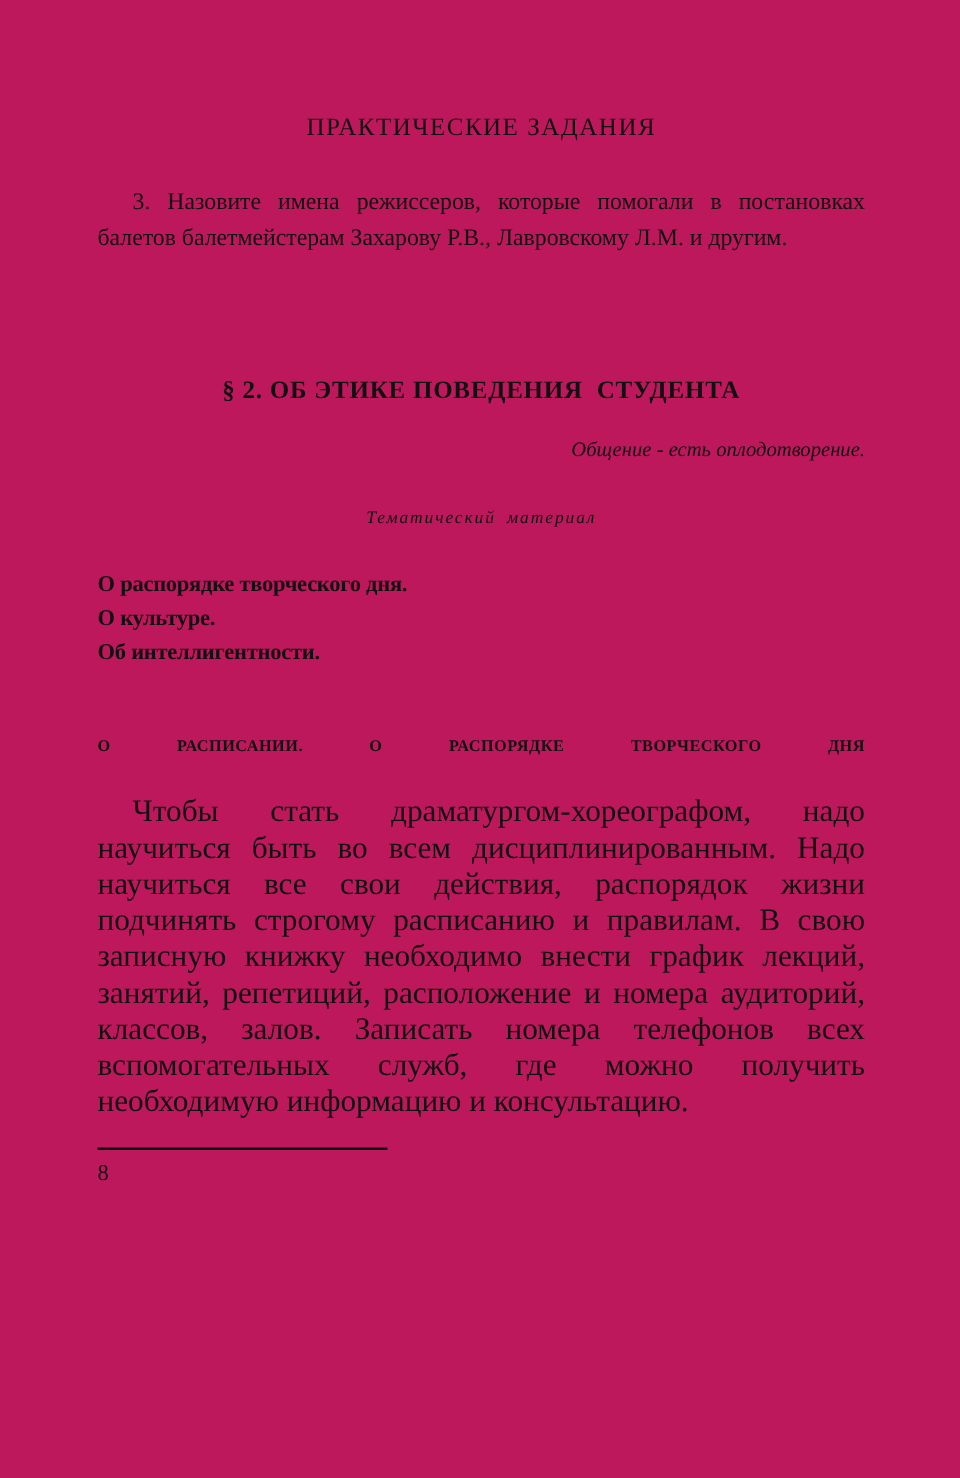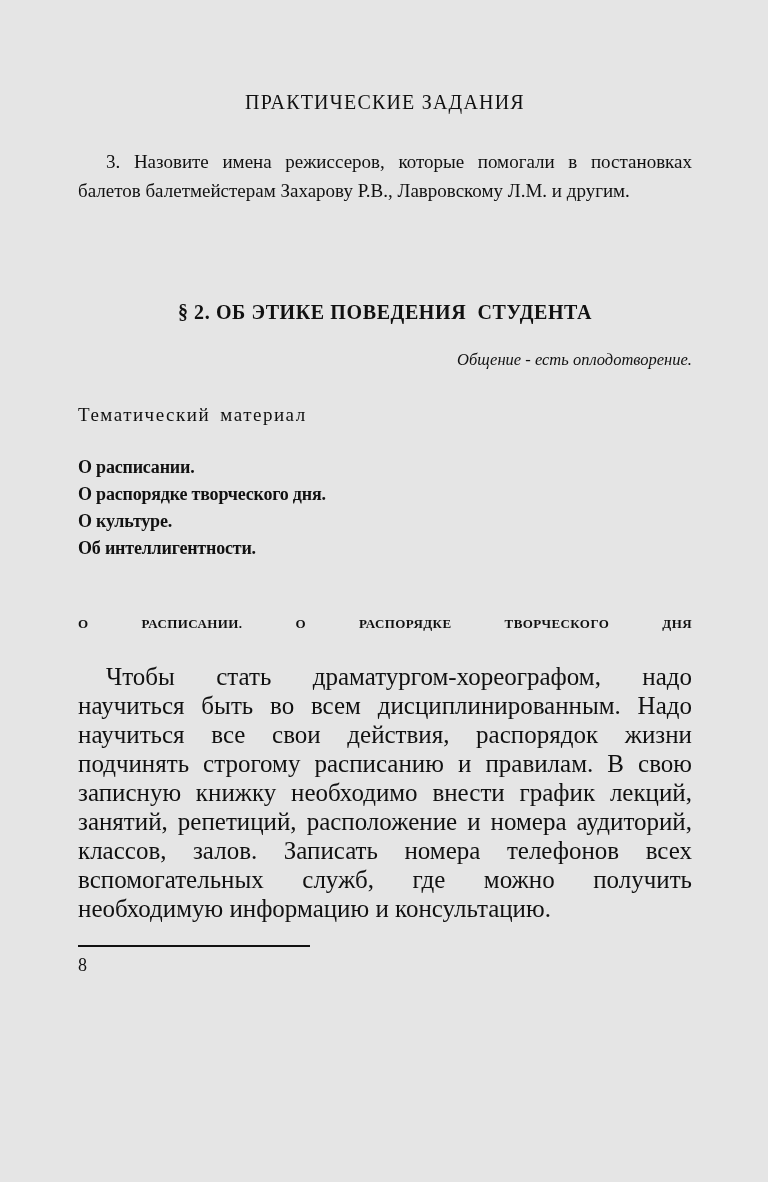--- a/index.html
+++ b/index.html
@@ -5,21 +5,21 @@
   html, body {
     margin: 0;
     padding: 0;
     background: #ffffff;
   }
   .page {
     position: relative;
     width: 768px;
     height: 1182px;
     margin: 0 auto;
-    background: #e5e5e5;
+    background: #be185d;
     box-sizing: border-box;
     padding: 90px 76px 0 78px;
     font-family: "Liberation Serif", "DejaVu Serif", serif;
     color: #111111;
     overflow: hidden;
   }
   .main-title {
     margin: 0;
     font-size: 20px;
     font-weight: 400;
@@ -52,22 +52,24 @@
     font-style: italic;
     font-size: 16.5px;
     line-height: 22px;
   }
   .epigraph-author {
     font-style: normal;
     font-size: 17px;
   }
   .thematic-subheading {
     margin: 32px 0 0 0;
-    font-size: 19px;
+    font-size: 14px;
+    font-style: italic;
     font-weight: 400;
+    text-align: center;
     letter-spacing: 1.5px;
     word-spacing: 4px;
     line-height: 23px;
   }
   .topics {
     margin-top: 28px;
   }
   .topic-item {
     margin: 0;
     font-size: 18px;
@@ -123,21 +125,20 @@
 
   <h2 class="section-heading">§ 2. ОБ ЭТИКЕ ПОВЕДЕНИЯ  СТУДЕНТА</h2>
 
   <div class="epigraph">
     <div class="epigraph-text">Общение - есть оплодотворение.</div>
   </div>
 
   <h3 class="thematic-subheading">Тематический материал</h3>
 
   <div class="topics">
-    <p class="topic-item">О расписании.</p>
     <p class="topic-item">О распорядке творческого дня.</p>
     <p class="topic-item">О культуре.</p>
     <p class="topic-item">Об интеллигентности.</p>
   </div>
 
   <h2 class="article-heading">О РАСПИСАНИИ. О РАСПОРЯДКЕ ТВОРЧЕСКОГО ДНЯ</h2>
 
   <div class="body-paragraphs">
     <p class="body-paragraph">Чтобы стать драматургом-хореографом, надо научиться быть во всем дисциплинированным. Надо научиться все свои действия, распорядок жизни подчинять строгому расписанию и правилам. В свою записную книжку необходимо внести график лекций, занятий, репетиций, расположение и номера аудиторий, классов, залов. Записать номера телефонов всех вспомогательных служб, где можно получить необходимую информацию и консультацию.</p>
   </div>

